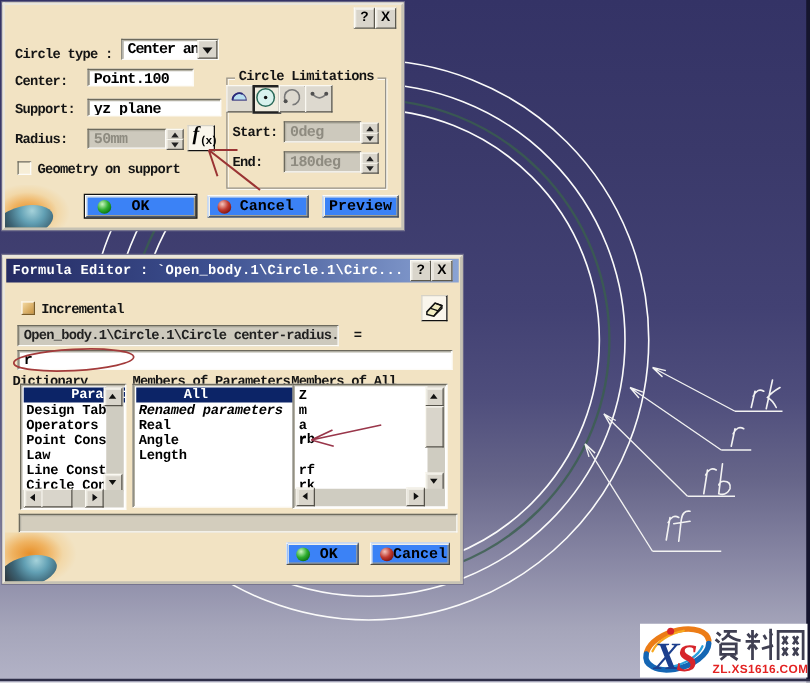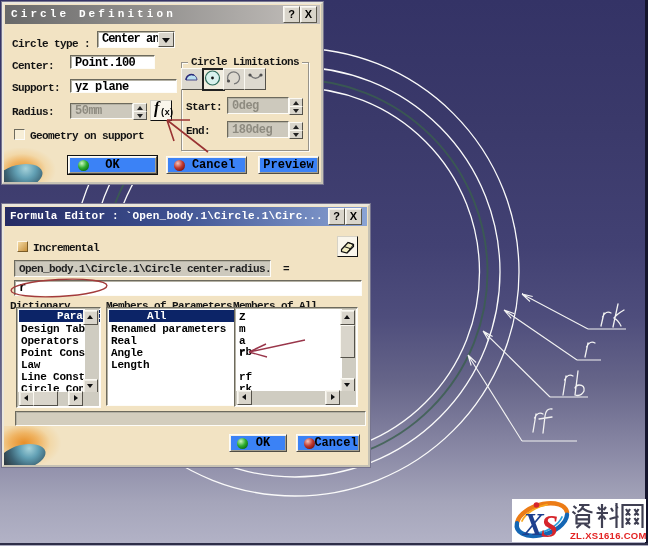--- a/index.html
+++ b/index.html
@@ -95,23 +95,20 @@
 
     <path d="M566 376 L563 395 M564.5 380 Q568 373 573 376"></path>
     <path d="M578 371 L575 395 Q581 397 584 391 Q585 385 579 385 Q576 385 575 388"></path>
 
     <path d="M536 414 L533 432 M534.5 418 Q538 411 543 414"></path>
     <path d="M552 409 Q546 408 545 416 L543 433 M539 419 L552 417"></path>
   </g>
 </svg>
 
 <div class="win" id="d1" style="left:2px;top:2px;width:317px;height:178px;">
-  <div class="tbar" style="background:linear-gradient(90deg,#696969,#c4c0bc);">
-    <span style="margin-left:6px;letter-spacing:3.1px;font-size:11px;">Circle Definition</span>
-  </div>
   <div class="tbtn" style="right:21px;">?</div>
   <div class="tbtn" style="right:4px;">X</div>
 
   <div class="lbl" style="left:8px;top:34px;">Circle type :</div>
   <div class="fld" style="left:93px;top:27px;width:78px;height:17px;line-height:13px;letter-spacing:-0.9px;">Center and</div>
   <div style="position:absolute;box-sizing:border-box;left:154px;top:28px;width:16px;height:15px;background:#d9d5cb;border:1px solid;border-color:#fbf9f2 #55524a #55524a #fbf9f2;">
     <div style="position:absolute;left:3px;top:5px;border-left:4px solid transparent;border-right:4px solid transparent;border-top:5px solid #111;"></div>
   </div>
 
   <div class="lbl" style="left:8px;top:56px;">Center:</div>
@@ -215,21 +212,21 @@
     <div class="sbtn u" style="right:2px;top:2px;"></div>
     <div class="sbtn d" style="right:2px;top:71px;"></div>
     <div class="sbh" style="left:1px;bottom:1px;right:1px;"></div>
     <div class="sbtn l" style="left:2px;bottom:1px;"></div>
     <div class="thumb" style="left:16px;bottom:1px;width:23px;height:13px;"></div>
     <div class="sbtn r" style="right:17px;bottom:1px;"></div>
   </div>
 
   <div class="list" style="left:102px;top:101px;width:148px;height:99px;">
     <div class="li sel" style="top:2px;width:119px;">All</div>
-    <div class="li" style="top:15px;">Renamed parameters</div>
+    <div class="li" style="top:15px;font-style:italic;">Renamed parameters</div>
     <div class="li" style="top:27px;">Real</div>
     <div class="li" style="top:39px;">Angle</div>
     <div class="li" style="top:51px;">Length</div>
   </div>
 
   <div class="list" style="left:230px;top:101px;width:124px;height:100px;">
     <div class="li" style="top:3px;">Z</div>
     <div class="li" style="top:15px;">m</div>
     <div class="li" style="top:27px;">a</div>
     <div class="li" style="top:39px;">r</div>

